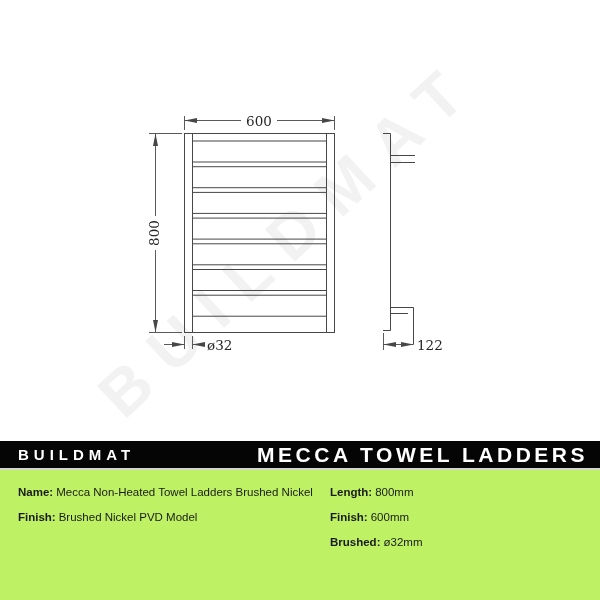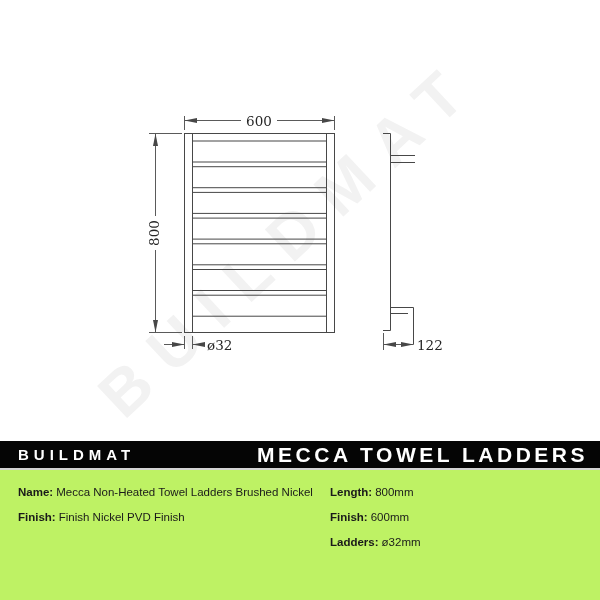--- a/index.html
+++ b/index.html
@@ -138,27 +138,27 @@
   <span class="brand">BUILDMAT</span>
   <span class="product-line">MECCA TOWEL LADDERS</span>
 </div>
 
 <div class="specs">
   <div class="spec-col left">
     <div class="spec-row">
       <span class="lbl">Name:</span><span class="val">Mecca Non-Heated Towel Ladders Brushed Nickel</span>
     </div>
     <div class="spec-row">
-      <span class="lbl">Finish:</span><span class="val">Finish Nickel PVD Finish</span>
+      <span class="lbl">Finish:</span><span class="val">Brushed Nickel PVD Model</span>
     </div>
   </div>
   <div class="spec-col right">
     <div class="spec-row">
       <span class="lbl">Length:</span><span class="val">800mm</span>
     </div>
     <div class="spec-row">
       <span class="lbl">Finish:</span><span class="val">600mm</span>
     </div>
     <div class="spec-row">
-      <span class="lbl">Ladders:</span><span class="val">ø32mm</span>
+      <span class="lbl">Brushed:</span><span class="val">ø32mm</span>
     </div>
   </div>
 </div>
 
 </body></html>

